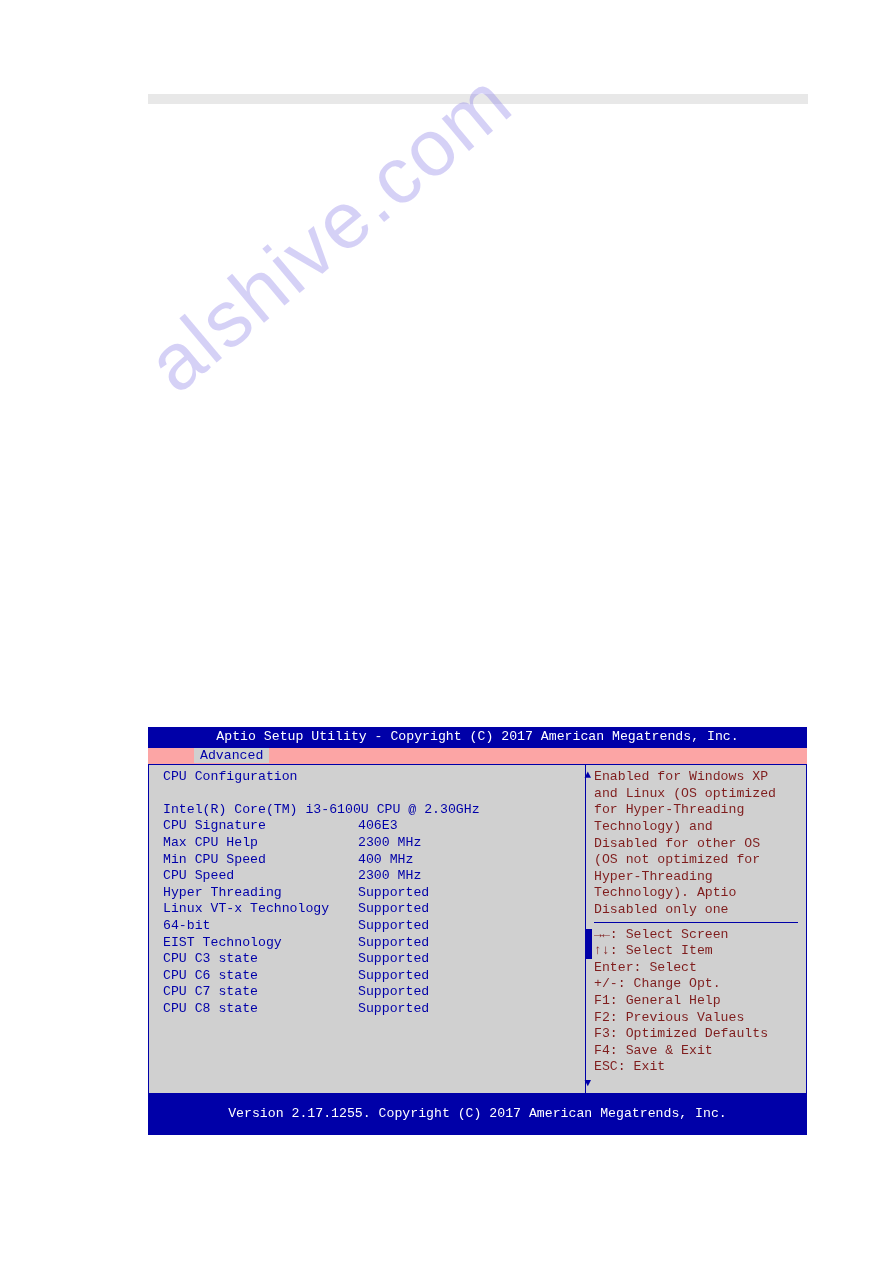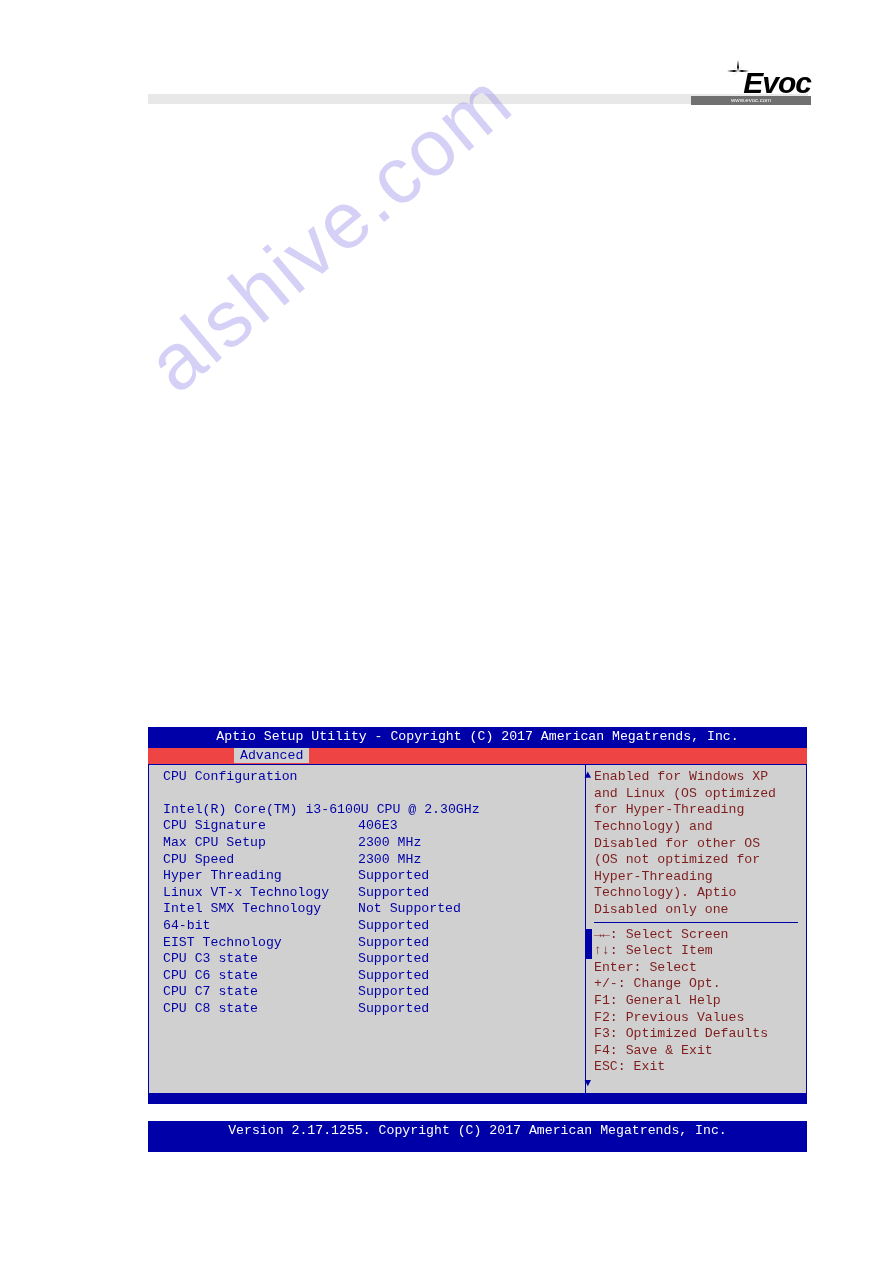--- a/index.html
+++ b/index.html
@@ -12,57 +12,41 @@
   .evoc-text { font-family:Arial; font-weight:900; font-style:italic; font-size:30px; color:#000; letter-spacing:-1px; position:absolute; right:0; top:6px; }
   .evoc-star { position:absolute; right:62px; top:0; width:22px; height:22px; }
   .evoc-url-bar { position:absolute; right:0; top:36px; width:120px; height:9px; background:#707070; color:#fff; font-size:6px; text-align:center; line-height:9px; overflow:hidden; }
 
   
   .wm { position:absolute; left:130px; top:340px; font-size:80px; color:#8a7de8; opacity:0.35; transform:rotate(-40deg); transform-origin:left top; font-family:Arial; letter-spacing:2px; pointer-events:none; }
 
   
   .bios { position:absolute; left:148px; top:727px; width:659px; font-family:"Courier New",monospace; font-size:13.2px; line-height:16.6px; }
   .bios-title { background:#0000a8; color:#fff; text-align:center; padding:2px 0; }
-  .bios-tabs { background:#ef4444; color:#fff; padding:0 86px; }
+  .bios-tabs { background:#fca5a5; color:#fff; padding:0 46px; }
   .bios-tab-active { background:#d0d0d0; color:#0000a8; padding:0 6px; }
   .bios-body { background:#d0d0d0; border:1px solid #0000a8; display:flex; height:330px; }
   .bios-left { flex:1; color:#0000a8; padding:4px 14px; border-right:1px solid #0000a8; position:relative; }
   .bios-right { width:220px; color:#7f1d1d; padding:4px 8px; position:relative; }
   .bios-row { display:flex; }
   .bios-row .lbl { width:195px; }
   .bios-row .val { }
   .bios-sep { height:4px; border-bottom:1px solid #0000a8; margin-bottom:4px; }
-  .bios-footer { background:#0000a8; color:#fff; text-align:center; padding:2px 0;margin-top:17px; }
+  .bios-footer { background:#0000a8; color:#fff; text-align:center; padding:2px 0; }
   .bios-footer-pad { background:#0000a8; height:10px; }
   .scroll-up { position:absolute; top:2px; right:-6px; color:#0000a8; font-size:11px; }
   .scroll-down { position:absolute; bottom:2px; right:-6px; color:#0000a8; font-size:11px; }
   .scroll-hand { position:absolute; right:-7px; top:164px; width:6px; height:30px; background:#0000a8; }
 </style>
 </head>
 <body>
 
 <div class="page">
 
   <div class="hdr-bar"></div>
-  <div class="hdr-logo-wrap">
-    <div class="evoc-star">
-      <svg viewBox="0 0 24 24">
-          <g fill="#000">
-            <polygon points="12,0 13,8 12,12 11,8"></polygon>
-            <polygon points="0,12 8,11 12,12 8,13"></polygon>
-            <polygon points="24,12 16,13 12,12 16,11"></polygon>
-            <polygon points="4,4 10,10 12,12 9,9"></polygon>
-            <polygon points="20,4 14,10 12,12 15,9"></polygon>
-            <polygon points="4,20 10,14 12,12 9,15"></polygon>
-          </g>
-        </svg>
-    </div>
-    <div class="evoc-text">Evoc</div>
-    <div class="evoc-url-bar">www.evoc.com</div>
-  </div>
 
   <div class="wm">alshive.com</div>
 
   <div class="bios">
     <div class="bios-title">Aptio Setup Utility - Copyright (C) 2017 American Megatrends, Inc.</div>
     <div class="bios-tabs">
       <span class="bios-tab-active">Advanced</span>
     </div>
     <div class="bios-body">
       <div class="bios-left">
@@ -71,38 +55,38 @@
         <span class="scroll-down">▼</span>
         <div>CPU Configuration</div>
         <div style="height:16px"></div>
         <div>Intel(R) Core(TM) i3-6100U CPU @ 2.30GHz</div>
         <div id="bios-rows">
             <div class="bios-row">
               <span class="lbl">CPU Signature</span>
               <span class="val">406E3</span>
             </div>
             <div class="bios-row">
-              <span class="lbl">Max CPU Setup</span>
+              <span class="lbl">Max CPU Help</span>
               <span class="val">2300 MHz</span>
+            </div>
+            <div class="bios-row">
+              <span class="lbl">Min CPU Speed</span>
+              <span class="val">400 MHz</span>
             </div>
             <div class="bios-row">
               <span class="lbl">CPU Speed</span>
               <span class="val">2300 MHz</span>
             </div>
             <div class="bios-row">
               <span class="lbl">Hyper Threading</span>
               <span class="val">Supported</span>
             </div>
             <div class="bios-row">
               <span class="lbl">Linux VT-x Technology</span>
               <span class="val">Supported</span>
-            </div>
-            <div class="bios-row">
-              <span class="lbl">Intel SMX Technology</span>
-              <span class="val">Not Supported</span>
             </div>
             <div class="bios-row">
               <span class="lbl">64-bit</span>
               <span class="val">Supported</span>
             </div>
             <div class="bios-row">
               <span class="lbl">EIST Technology</span>
               <span class="val">Supported</span>
             </div>
             <div class="bios-row">

